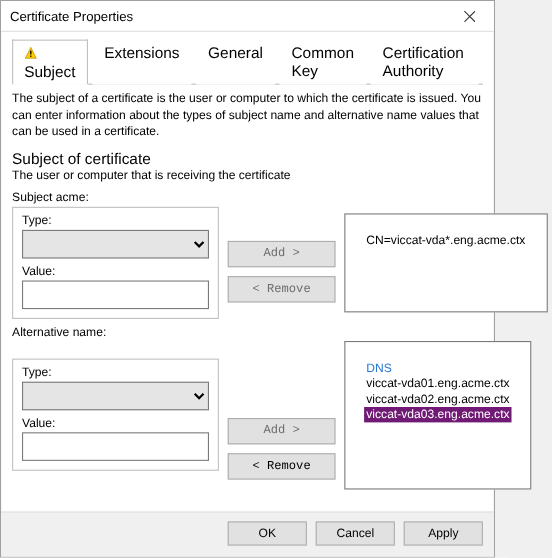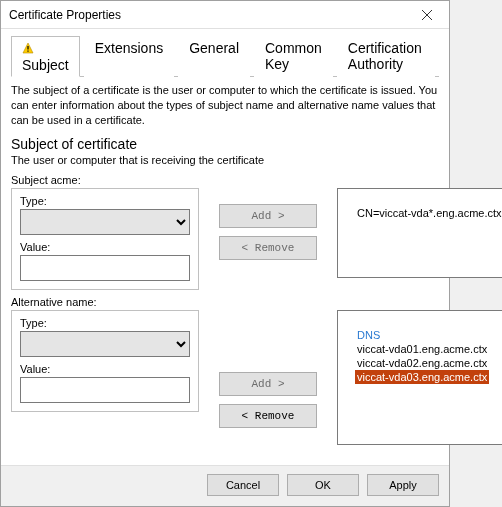--- a/index.html
+++ b/index.html
@@ -84,22 +84,23 @@
       color: #000;
       margin-bottom: 2px;
     }
     .section-sub {
       font-size: 11px;
       color: #000;
       margin-bottom: 8px;
     }
     .grid {
       display: flex;
-      gap: 20px;
+      gap: 8px;
       margin-bottom: 6px;
+      align-items: center;
     }
     .col-left {
       width: 188px;
       flex-shrink: 0;
     }
     .col-mid {
       width: 98px;
       flex-shrink: 0;
       display: flex;
       flex-direction: column;
@@ -156,21 +157,21 @@
       padding: 0px 2px;
       white-space: nowrap;
       line-height: 14px;
     }
     .listbox .group-hdr {
       color: #2a7ad1;
       padding: 0px 2px;
       line-height: 14px;
     }
     .listbox .item.selected {
-      background: #c2410c;
+      background: #701a75;
       color: #fff;
     }
     .row-label {
       font-size: 11px;
       margin-bottom: 2px;
     }
     .second-grid .col-mid {
       padding-top: 62px;
     }
     .button-bar {
@@ -282,17 +283,17 @@
             <div class="item">viccat-vda01.eng.acme.ctx</div>
             <div class="item">viccat-vda02.eng.acme.ctx</div>
             <div class="item selected">viccat-vda03.eng.acme.ctx</div>
           </div>
       </div>
     </div>
 
   </div>
 
   <div class="button-bar">
+    <button class="dlg-btn">OK</button>
     <button class="dlg-btn">Cancel</button>
-    <button class="dlg-btn">OK</button>
     <button class="dlg-btn">Apply</button>
   </div>
 </div>
 
 </body></html>

